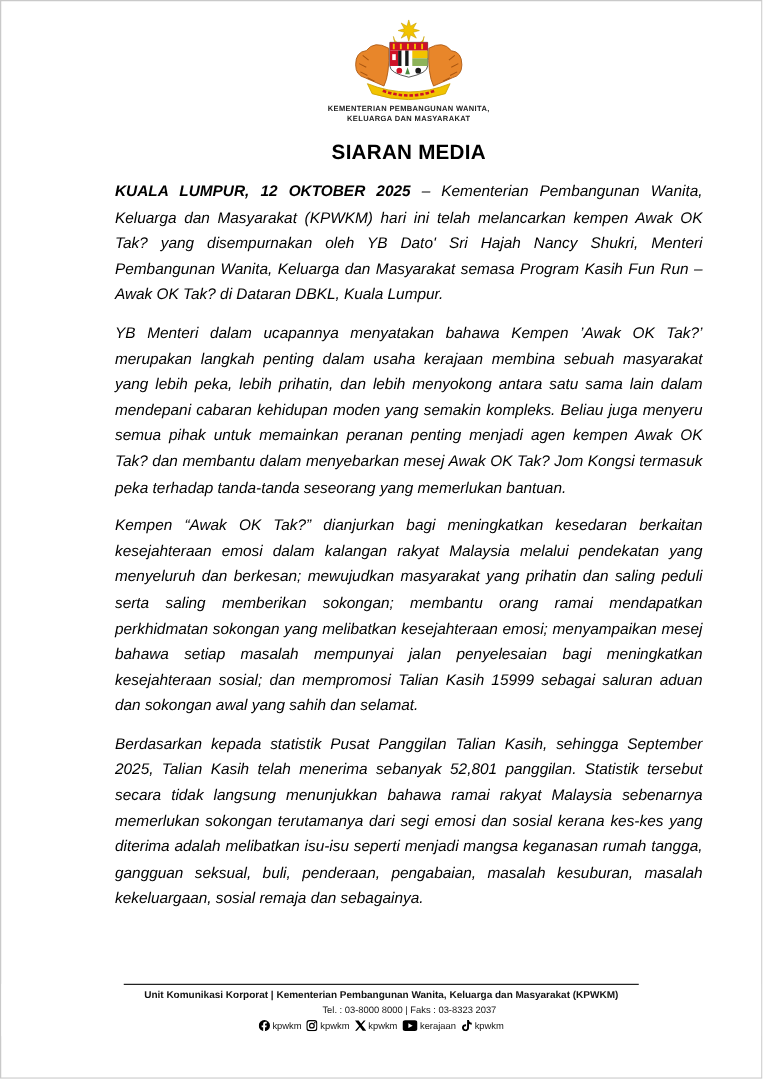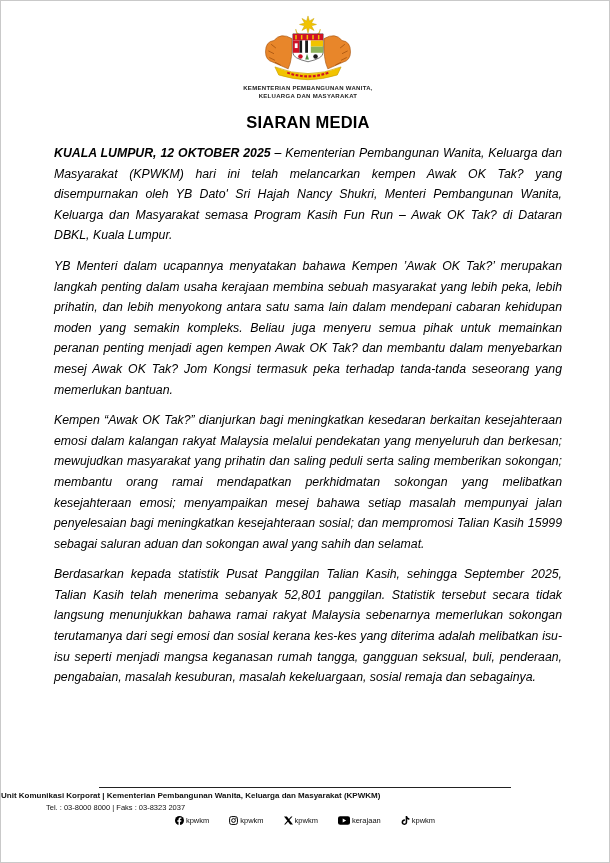--- a/index.html
+++ b/index.html
@@ -6,21 +6,21 @@
   .page {
     position:relative;
     width:610px; height:863px;
     box-sizing:border-box;
     border:1px solid #c9c9c9;
     background:#ffffff;
     font-family:"Liberation Sans", sans-serif;
     color:#000;
     overflow:hidden;
   }
-  .content { padding:14px 47px 0 53px; }
+  .content { padding:14px 47px 0 75px;margin-left:16px; }
   .header { text-align:center; }
   .crest { display:block; margin:0 auto; }
   .ministry-name {
     font-size:6px; font-weight:bold; line-height:8px;
     letter-spacing:0.3px; color:#222; margin-top:1px;
   }
   .title {
     text-align:center; font-size:16.5px; font-weight:bold;
     letter-spacing:0.2px; margin:13px 0 0 0;
   }
@@ -30,28 +30,28 @@
   }
   .doc-body {
     margin-top:11px;
     font-size:12.3px; line-height:20.6px;
     text-align:justify;
     font-style:italic;
   }
   .doc-body p { margin:0 0 10px 0; }
   .footer {
     position:absolute; left:0; right:0; top:786px;
-    background:#ffffff; padding-bottom:4px;
+    text-align:center; background:#ffffff; padding-bottom:4px;
   }
   .rule { width:412px; margin:0 auto 3px auto; border-top:1.6px solid #222; }
   .f1 { font-size:8px; font-weight:bold; color:#111; }
   .f2 { font-size:7.5px; margin-top:2.5px; color:#111;padding-left:45px; }
   .social {
     display:flex; justify-content:center; align-items:center;
-    gap:20px; margin-top:4px; font-size:7.5px; color:#111;
+    gap:4px; margin-top:4px; font-size:7.5px; color:#111;
   }
   .social .s { display:inline-flex; align-items:center; gap:2px; }
   .social svg { display:block; }
 </style>
 </head>
 <body>
 
 <div class="page">
   <div class="content">
 

